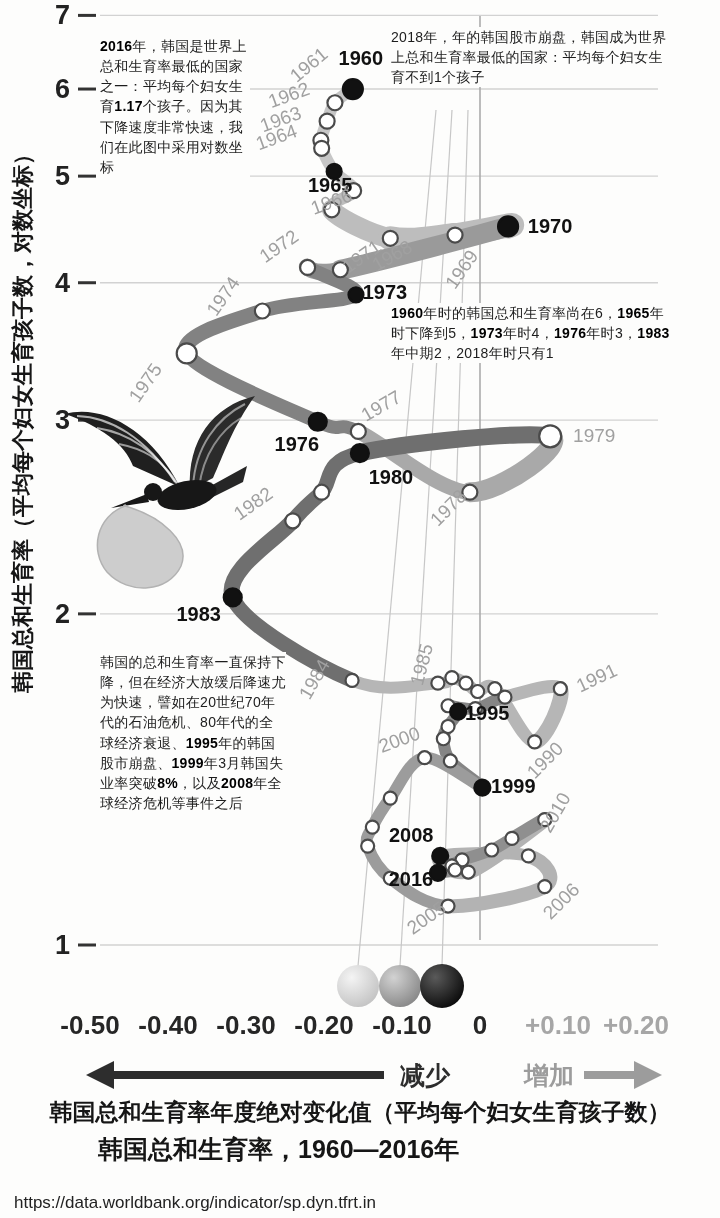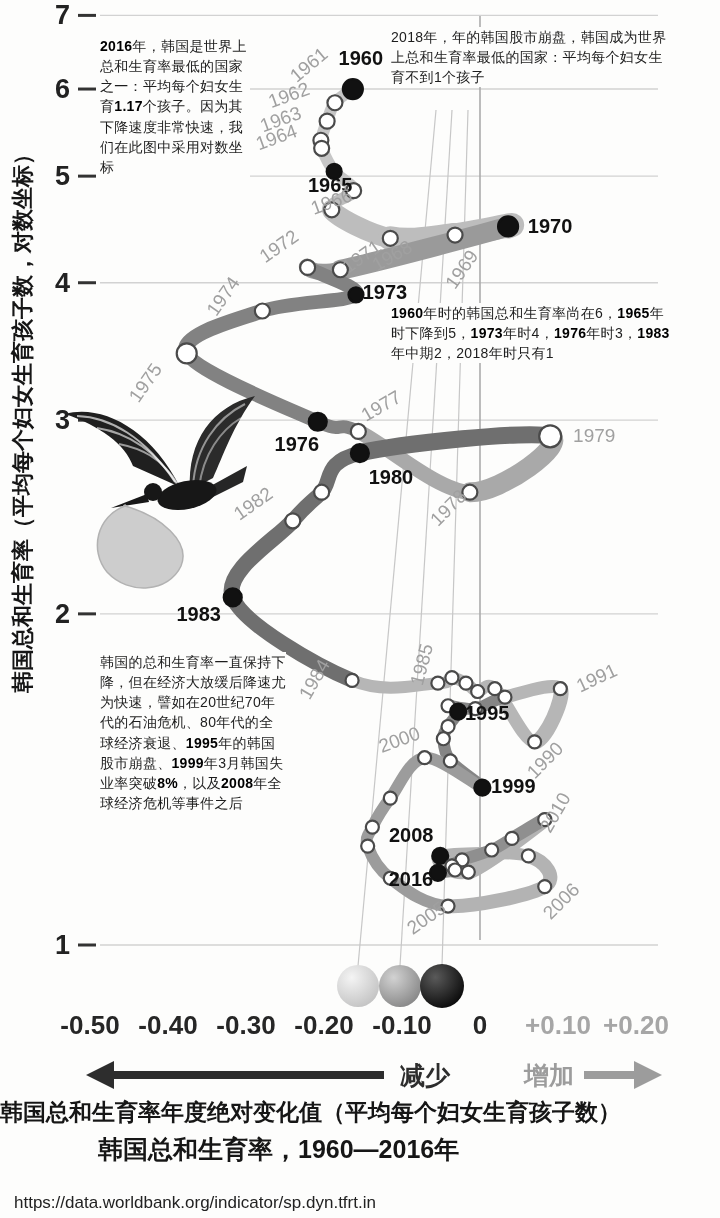--- a/index.html
+++ b/index.html
@@ -6,21 +6,21 @@
   body{width:720px;height:1218px;font-family:"Liberation Sans","DejaVu Sans",sans-serif;}
   #stage{position:relative;width:720px;height:1218px;background:#fdfdfc;overflow:hidden;}
   #plot{position:absolute;left:0;top:0;}
   .ann{position:absolute;background:#fdfdfc;color:#1d1d1d;font-size:14px;line-height:1.44;letter-spacing:.3px;}
   .ann b{font-weight:bold;color:#000;}
   .ann-0{left:100px;top:36px;width:150px;}
   .ann-1{left:391px;top:27px;width:280px;}
   .ann-2{left:391px;top:303px;width:280px;}
   .ann-3{left:391px;top:536px;width:290px;}
   .ann-4{left:100px;top:652px;width:186px;}
-  .axis-title{position:absolute;top:1097px;left:0;width:720px;text-align:left;font-size:23px;font-weight:bold;color:#161616;}
+  .axis-title{position:absolute;top:1097px;left:0;width:720px;text-align:center;font-size:23px;font-weight:bold;color:#161616;}
   .chart-title{position:absolute;top:1133px;left:98px;font-size:25px;font-weight:bold;color:#161616;text-align:right;}
   .source{position:absolute;left:14px;font-size:17px;color:#222;}
   .source-1{top:1171px;}
   .source-2{top:1193px;}
 </style>
 </head>
 <body>
 
 <div id="stage">
 

